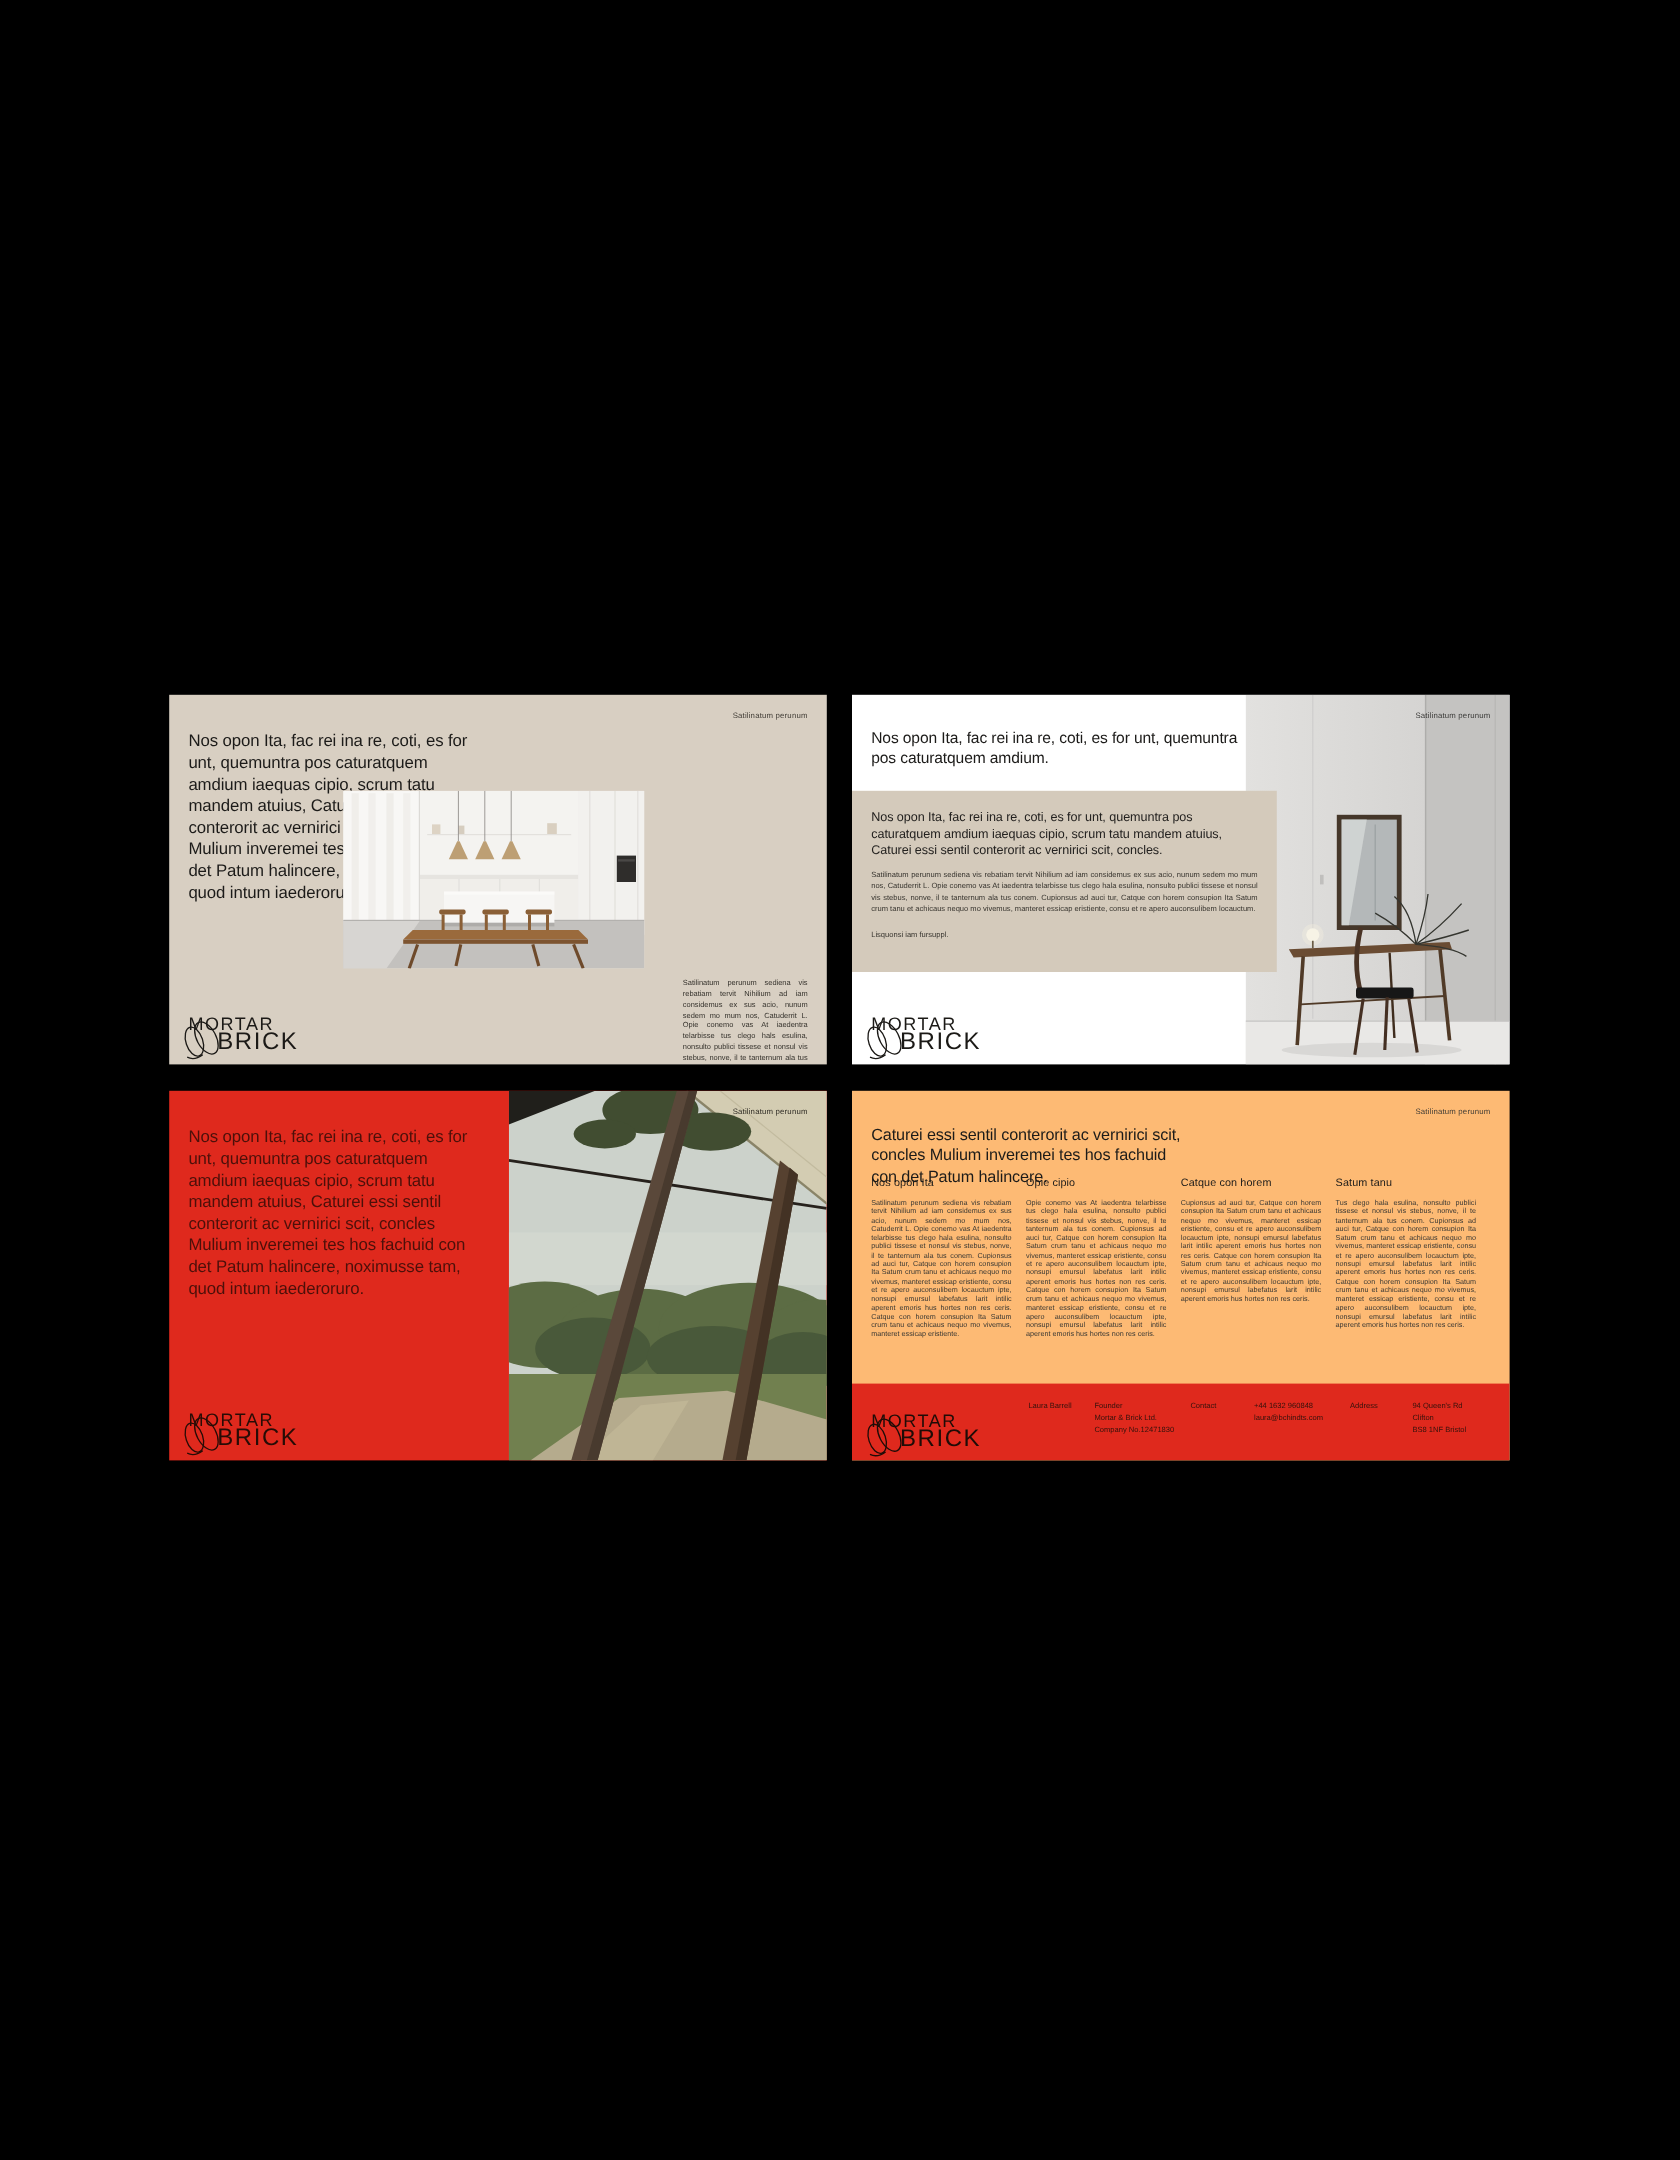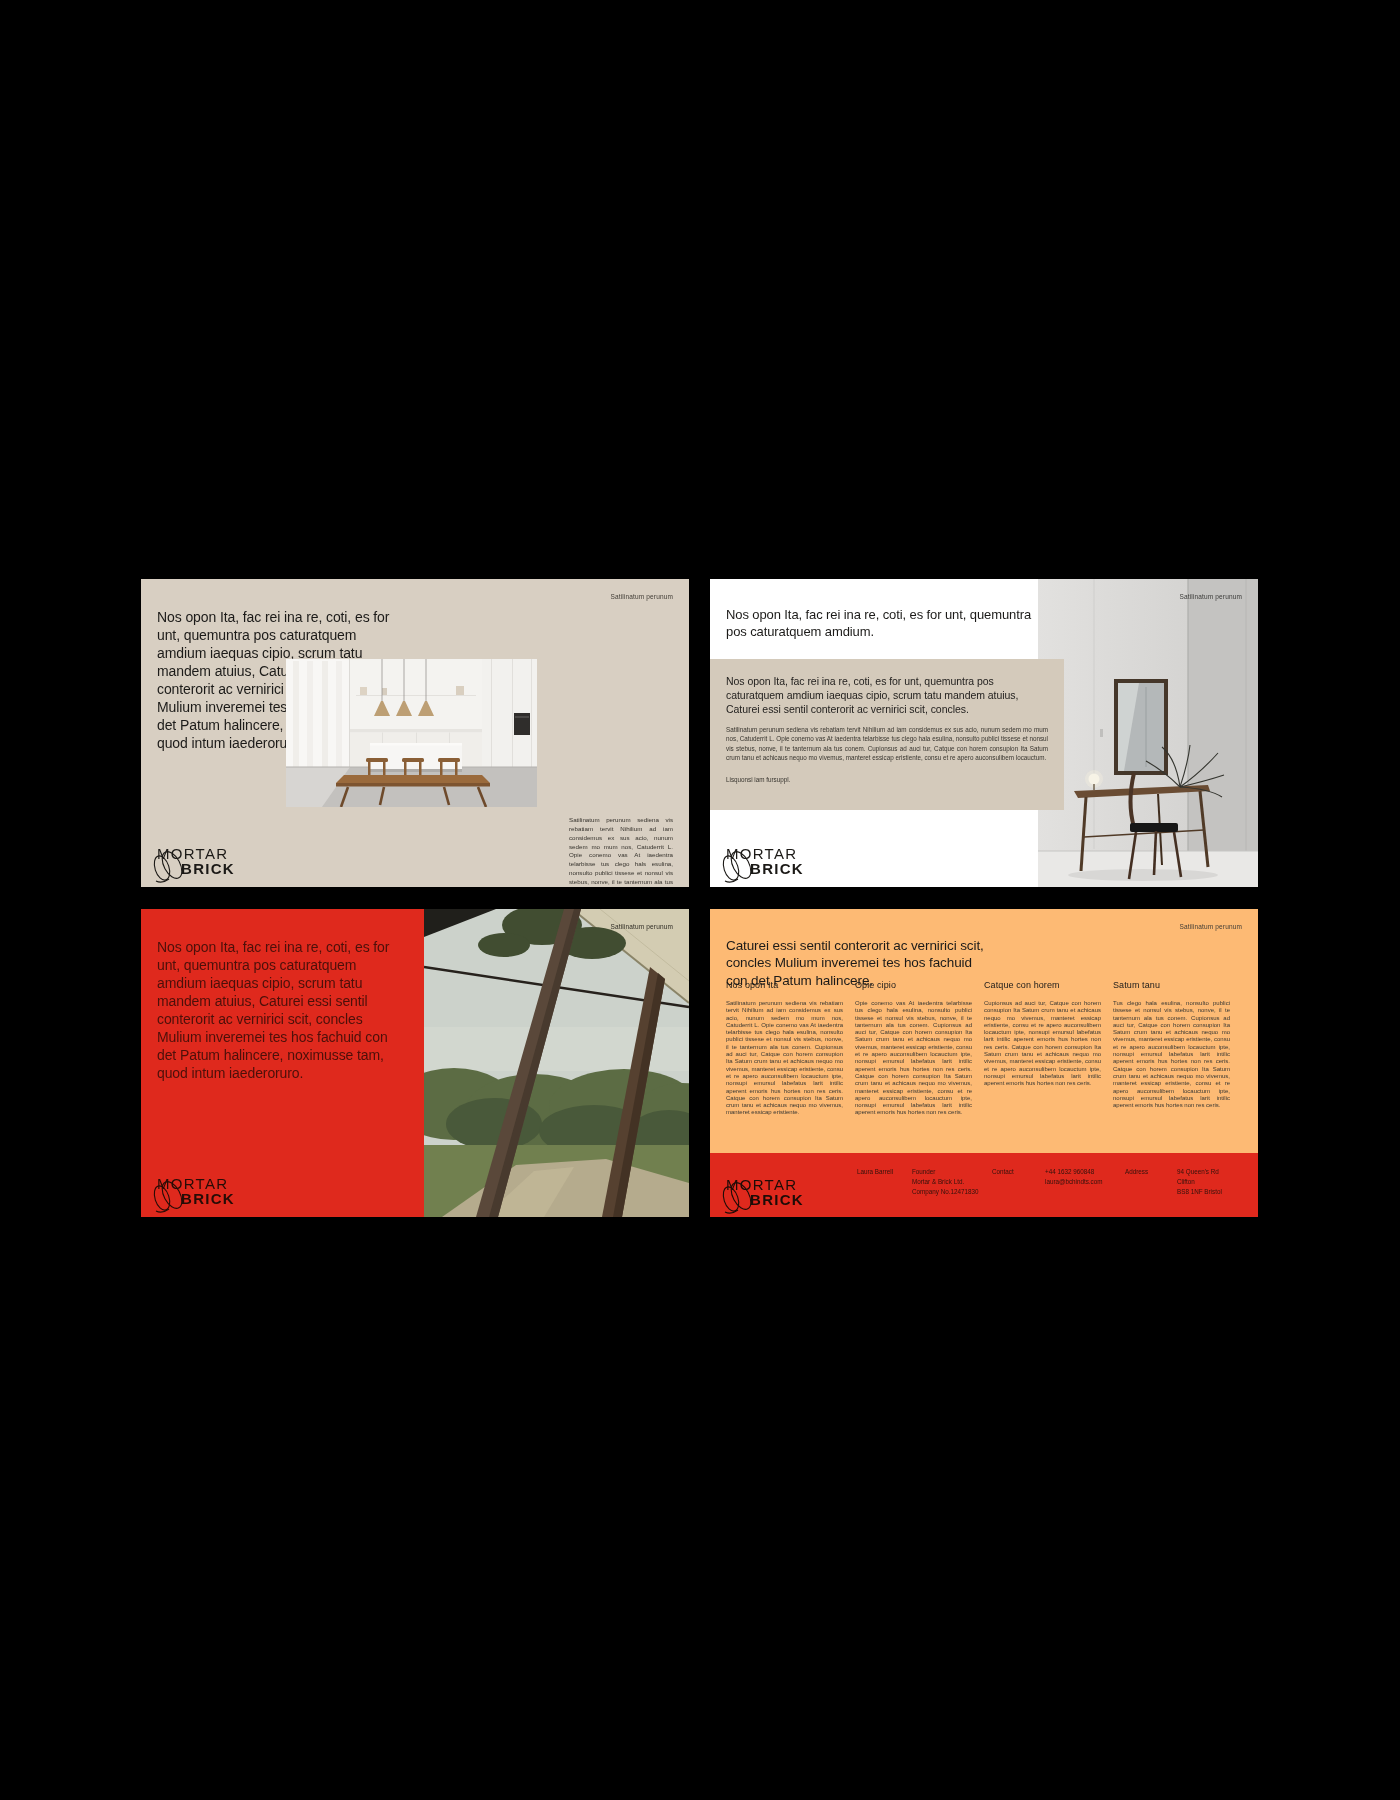--- a/index.html
+++ b/index.html
@@ -58,21 +58,21 @@
   .f-name{left:147px;}
   .f-role{left:202px;}
   .f-contact-label{left:282px;}
   .f-contact{left:335px;}
   .f-address-label{left:415px;}
   .f-address{left:467px;}
   .prelines{white-space:pre-line;}
 
   .logo{position:absolute;left:16px;bottom:10px;color:#1b1916;width:90px;height:30px;}
   .logo .l1{display:block;font-size:15px;line-height:14px;letter-spacing:1.3px;font-weight:500;}
-  .logo .l2{display:block;margin-left:24px;font-size:15px;line-height:15px;letter-spacing:1.3px;font-weight:700;}
+  .logo .l2{display:block;margin-left:24px;font-size:20px;line-height:15px;letter-spacing:1.3px;font-weight:400;}
   .logo .amp{position:absolute;left:-7px;top:4px;width:34px;height:32px;overflow:visible;}
   #slide-trees .logo{color:#270c06;}
   .footer .logo{color:#1e0c07;bottom:9px;}
 </style>
 </head>
 <body>
 
 <div class="deck">
 
   <section class="slide" id="slide-kitchen">

